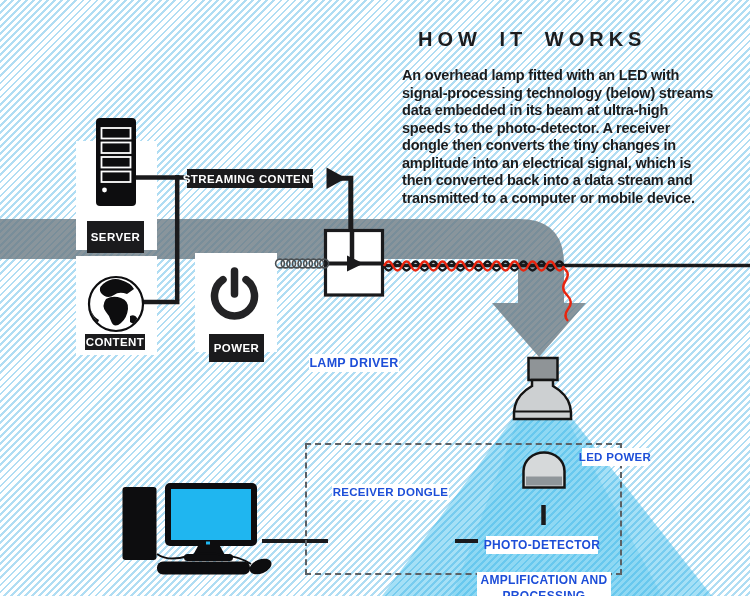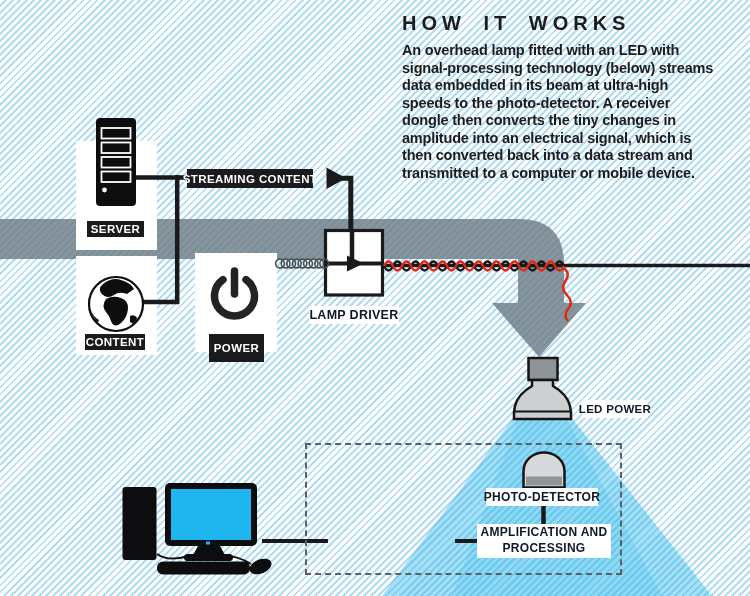--- a/index.html
+++ b/index.html
@@ -5,36 +5,36 @@
   html,body{margin:0;padding:0;}
   .canvas{
     position:relative;width:750px;height:596px;overflow:hidden;
     background:repeating-linear-gradient(135deg,#ffffff 0px,#ffffff 3px,#b0ddf3 3px,#b0ddf3 5px);
     font-family:"Liberation Sans",sans-serif;
   }
   svg.layer{position:absolute;left:0;top:0;}
   .lbl{position:absolute;display:flex;align-items:center;justify-content:center;
        font-weight:bold;white-space:nowrap;}
   .tag{background:#1b1b1d;color:#ffffff;font-size:11.5px;letter-spacing:.4px;text-align:right;}
-  .strip{background:#ffffff;color:#0f172a;font-size:11.5px;letter-spacing:.3px;}
+  .strip{background:#ffffff;color:#1d4ed8;font-size:11.5px;letter-spacing:.3px;margin-top:48px;}
   #streaming-tag{left:187px;top:169px;width:126px;height:19px;font-size:11.5px;}
-  #server-tag{left:87px;top:221px;width:57px;height:16px;}
+  #server-tag{left:87px;top:221px;width:57px;height:32px;}
   #internet-tag{left:85px;top:334px;width:60px;height:16px;}
   #power-tag{left:209px;top:334px;width:55px;height:28px;}
   #received-tag{left:327px;top:529px;width:129px;height:20px;font-size:12.5px;}
   #lampdriver-strip{left:309px;top:306px;width:90px;height:18px;font-size:12.5px;}
   #ledlamp-strip{left:582px;top:400px;width:66px;height:18px;}
   #dongle-strip{left:332px;top:436px;width:117px;height:16px;}
   #photodet-strip{left:486px;top:488px;width:112px;height:18px;font-size:12px;}
   #amp-box{left:477px;top:524px;width:134px;height:34px;font-size:12px;line-height:1.3;
            white-space:normal;text-align:center;}
   #dongle-outline{position:absolute;left:305px;top:443px;width:313px;height:128px;
            border:2px dashed #5b6064;}
   .header{position:absolute;left:402px;top:12px;width:322px;color:#1c1c1e;}
-  .header h1{margin:0;font-size:20px;font-weight:bold;letter-spacing:5px;word-spacing:7px;}
+  .header h1{margin:16px;font-size:20px;font-weight:bold;letter-spacing:5px;word-spacing:7px;}
   .header p{margin:7px 0 0 0;font-size:14.5px;font-weight:bold;line-height:17.5px;
             letter-spacing:-0.2px;width:312px;}
   .header p .it{}
 </style>
 </head>
 <body>
 
 <div class="canvas">
 
   <svg class="layer" width="750" height="596" viewBox="0 0 750 596">
@@ -133,20 +133,21 @@
   </svg>
 
   <div id="dongle-outline"></div>
 
   <div class="lbl tag" id="streaming-tag">STREAMING CONTENT</div>
   <div class="lbl tag" id="server-tag">SERVER</div>
   <div class="lbl tag" id="internet-tag">CONTENT</div>
   <div class="lbl tag" id="power-tag">POWER</div>
   <div class="lbl strip" id="lampdriver-strip">LAMP DRIVER</div>
   <div class="lbl strip" id="ledlamp-strip">LED POWER</div>
+  <div class="lbl strip" id="dongle-strip">RECEIVER DONGLE</div>
   <div class="lbl strip" id="photodet-strip">PHOTO-DETECTOR</div>
   <div class="lbl strip" id="amp-box">AMPLIFICATION AND PROCESSING</div>
 
   <div class="header">
     <h1>HOW IT WORKS</h1>
     <p><span>An overhead lamp fitted with an LED with signal-processing technology (</span><span class="it">below</span><span>) streams data embedded in its beam at ultra-high speeds to the photo-detector. A receiver dongle then converts the tiny changes in amplitude into an electrical signal, which is then converted back into a data stream and transmitted to a computer or mobile device.</span></p>
   </div>
 
 </div>
 

